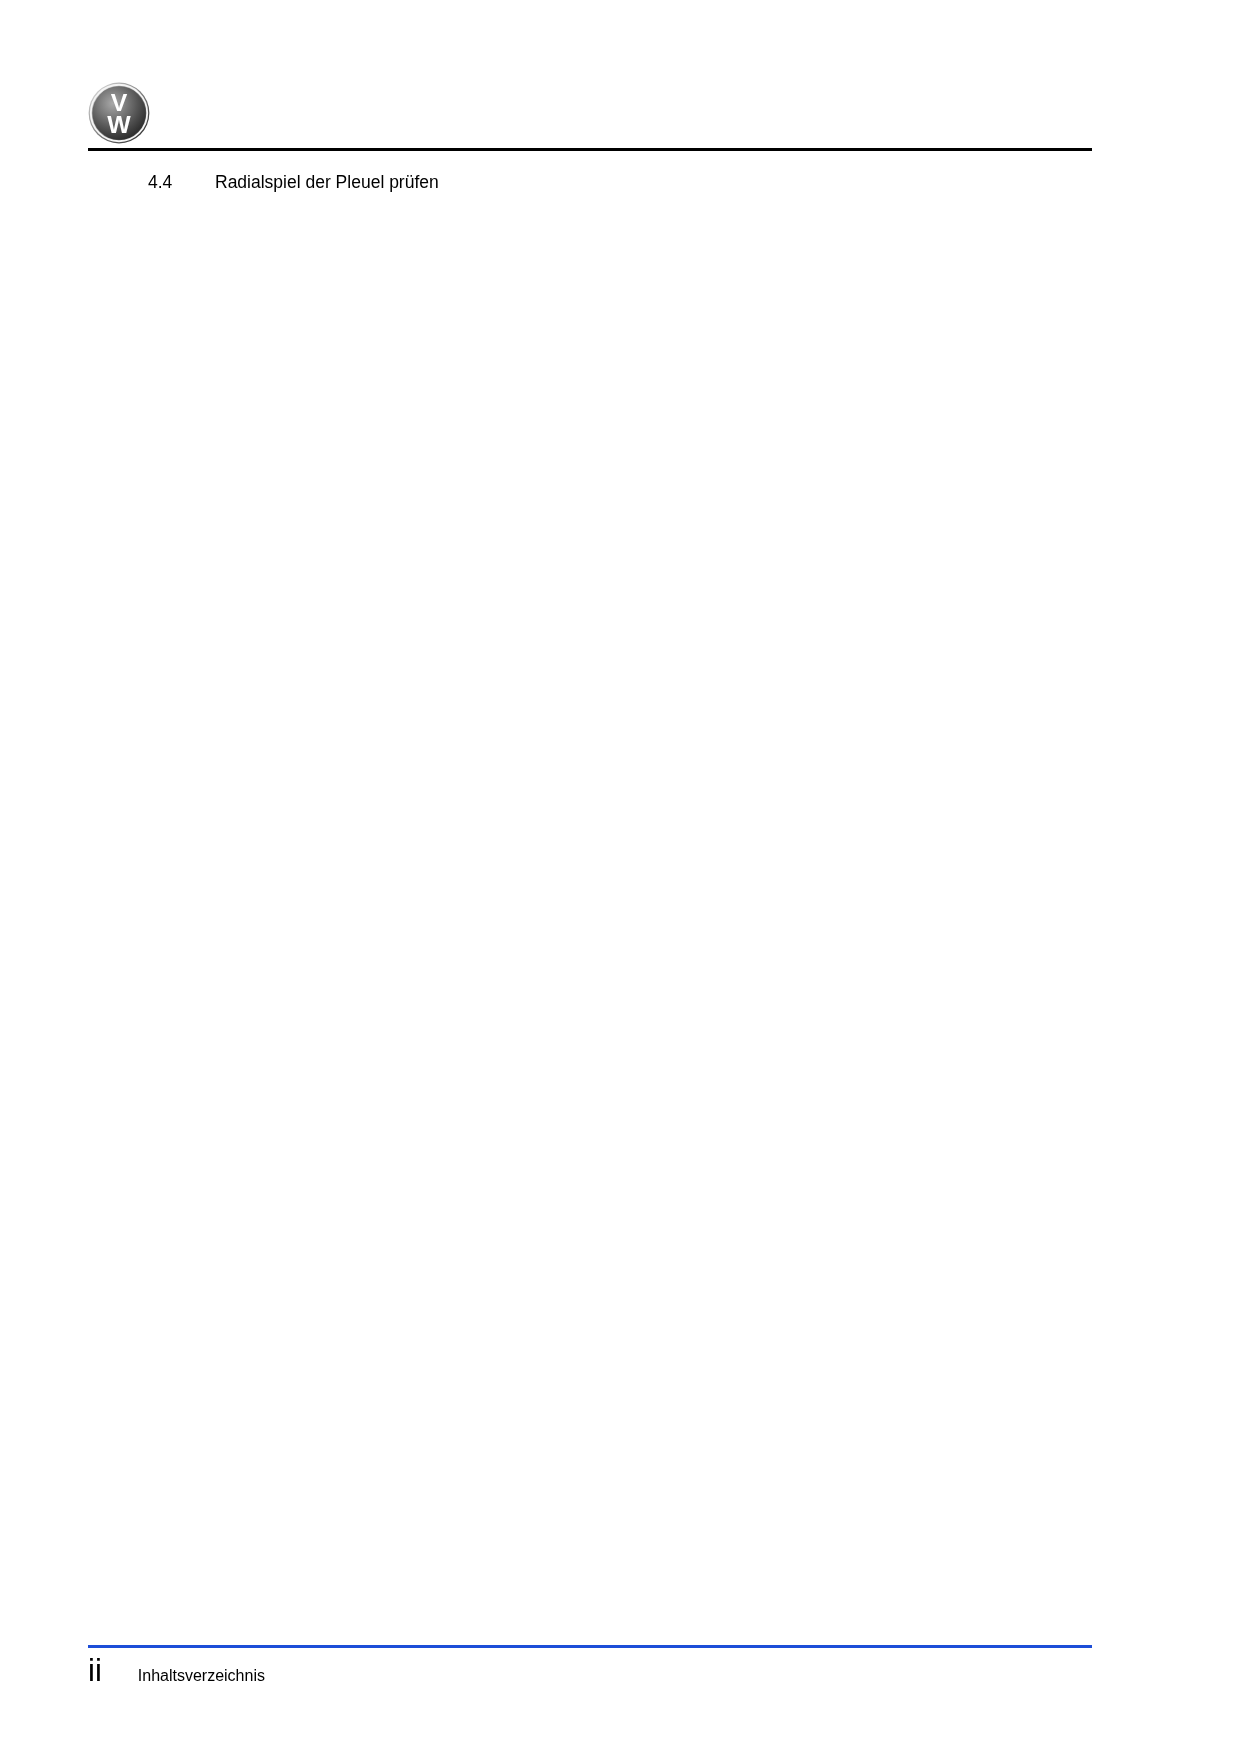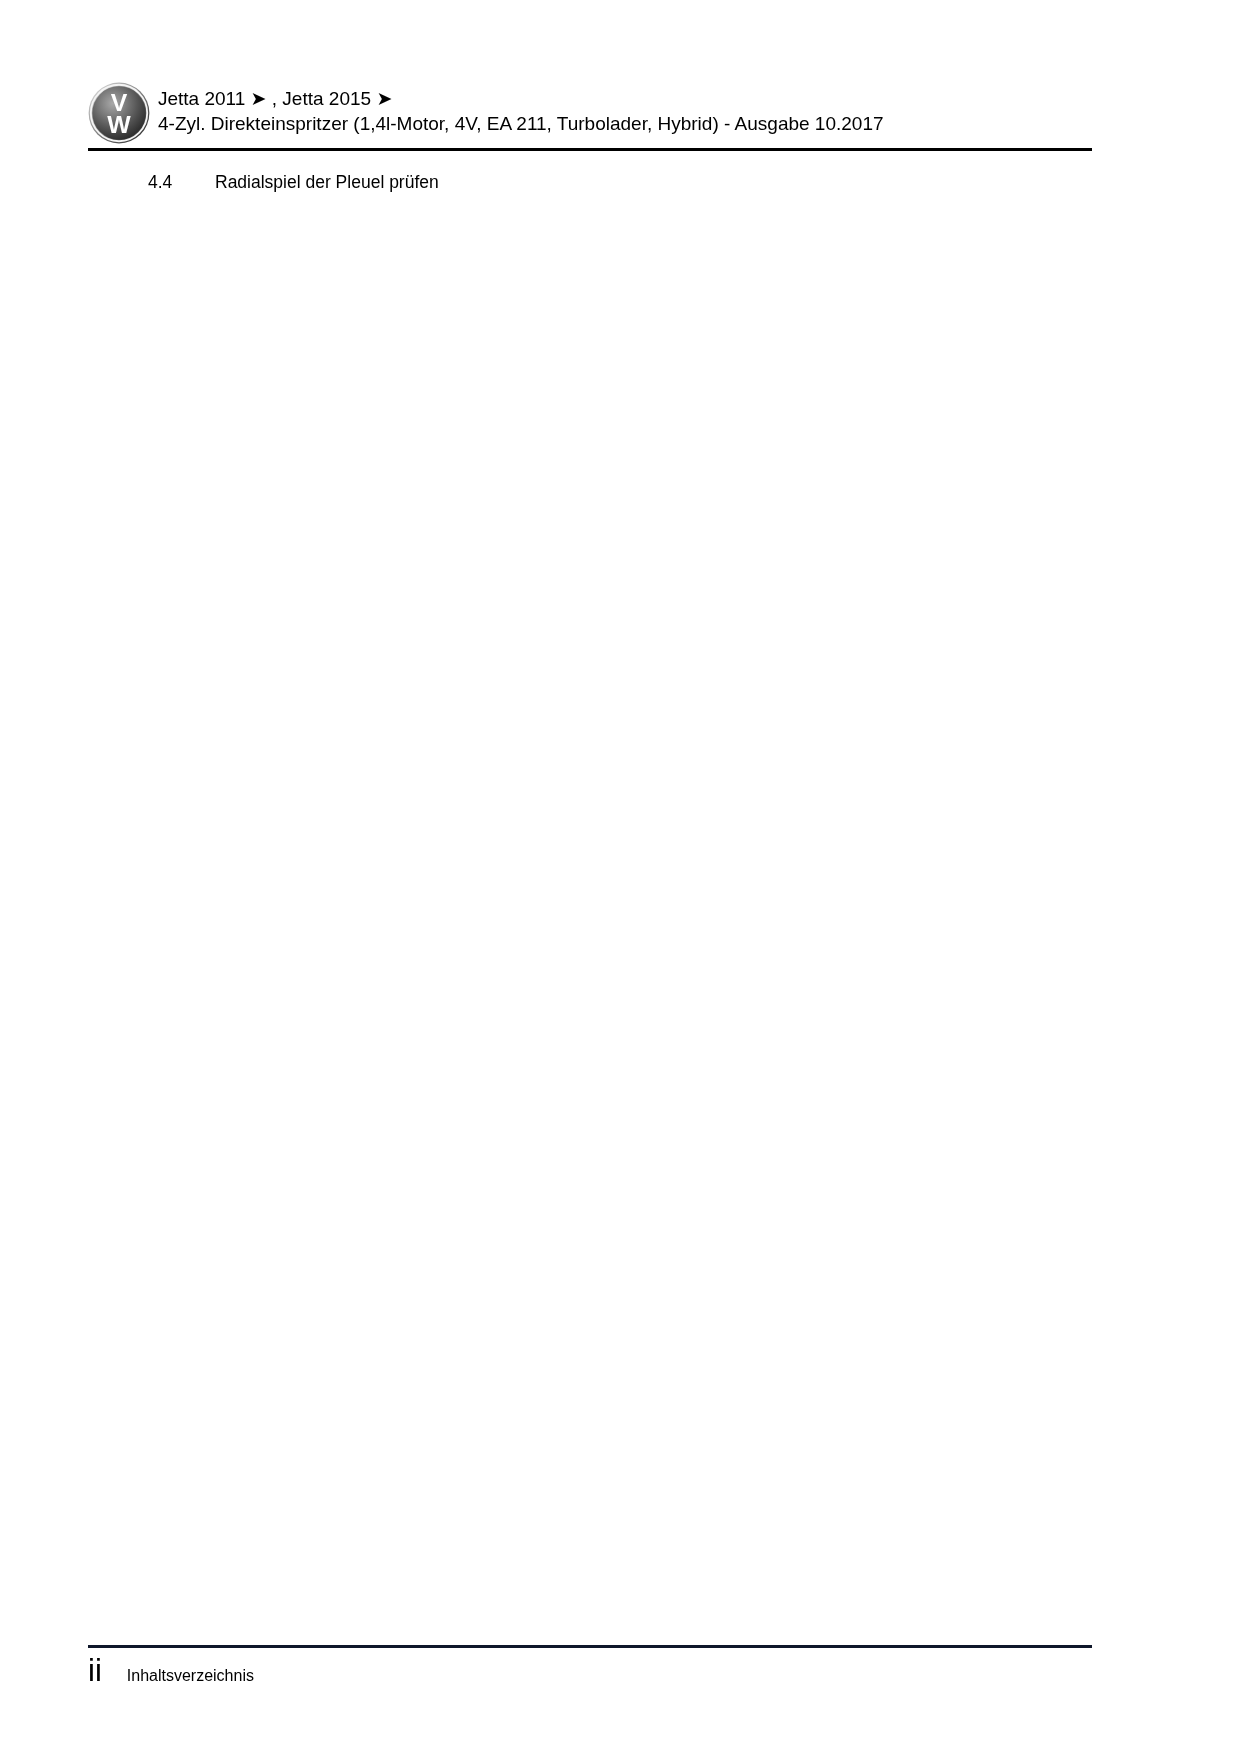--- a/index.html
+++ b/index.html
@@ -34,26 +34,26 @@
     font-weight:normal;
   }
   .toc-row .leader::before{
     content:". . . . . . . . . . . . . . . . . . . . . . . . . . . . . . . . . . . . . . . . . . . . . . . . . . . . . . . . . . . . . . . . . . . . . . . . . . . . . . . . . . . . . . . . . . . . . . . .";
     letter-spacing:1px;
   }
   .toc-row .page{flex:none;text-align:right;min-width:34px;}
   
   .footer{
     position:absolute;left:88px;right:148px;top:1645px;
-    border-top:3px solid #0f172a;
+    border-top:3px solid #1d4ed8;
     padding-top:6px;
     display:flex;align-items:baseline;
   }
   .footer .folio{font-size:31px;line-height:34px;}
-  .footer .folio-label{font-size:16px;margin-left:25px;}
+  .footer .folio-label{font-size:16px;margin-left:36px;}
 </style>
 </head>
 <body>
 
 <div class="page">
 
   <div class="header">
     <svg class="logo" viewBox="0 0 100 106" aria-hidden="true">
       <defs>
         <linearGradient id="rim" x1="0" y1="0" x2="1" y2="1">
@@ -66,24 +66,20 @@
           <stop offset="0.55" stop-color="#555555"></stop>
           <stop offset="1" stop-color="#161616"></stop>
         </radialGradient>
       </defs>
       <circle cx="50" cy="53" r="49" fill="url(#rim)"></circle>
       <circle cx="50" cy="53" r="43" fill="url(#face)"></circle>
       <circle cx="50" cy="53" r="45.5" fill="none" stroke="#f4f4f4" stroke-width="3"></circle>
       <text x="50" y="50" text-anchor="middle" font-family="Liberation Sans, DejaVu Sans, sans-serif" font-size="40" font-weight="bold" fill="#ffffff">V</text>
       <text x="50" y="86" text-anchor="middle" font-family="Liberation Sans, DejaVu Sans, sans-serif" font-size="40" font-weight="bold" fill="#ffffff">W</text>
     </svg>
-    <div class="header-text">
-      <div class="h-line">Jetta 2011 ➤ , Jetta 2015 ➤</div>
-      <div class="h-line">4-Zyl. Direkteinspritzer (1,4l-Motor, 4V, EA 211, Turbolader, Hybrid) - Ausgabe 10.2017</div>
-    </div>
   </div>
 
   <div class="toc">
 
       <div class="toc-row sub">
         <span class="num">4.4</span>
         <span class="title">Radialspiel der Pleuel prüfen</span>
         <span class="leader"></span>
         <span class="page">108</span>
       </div>

